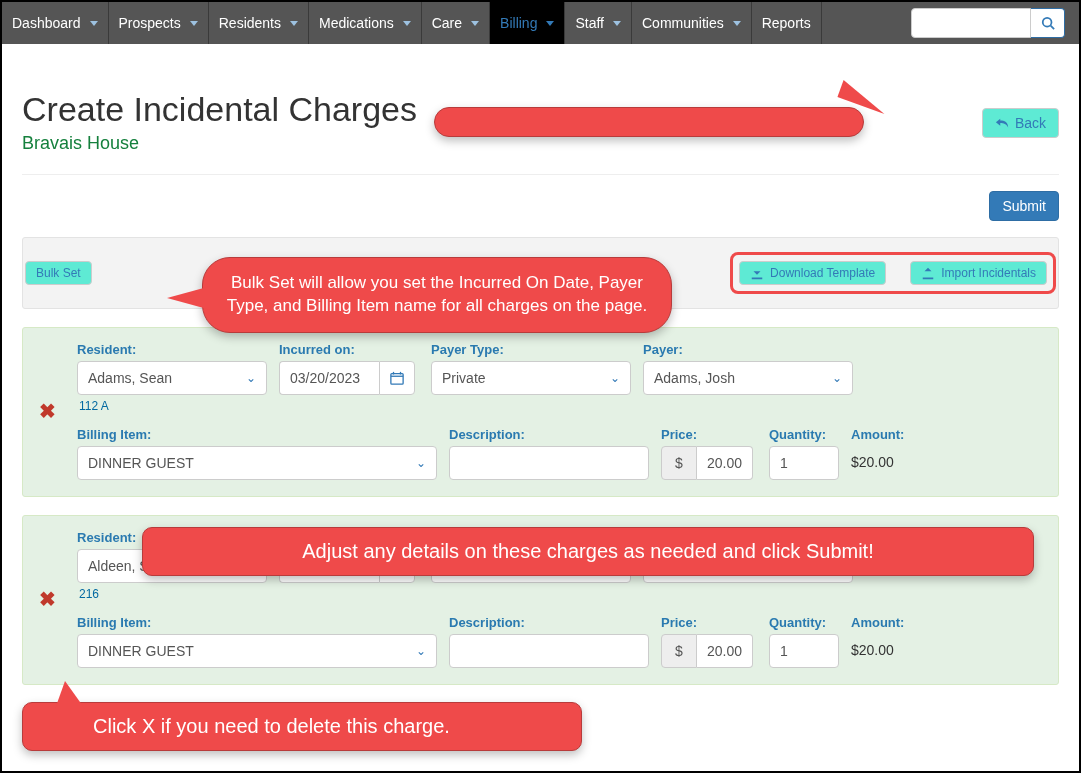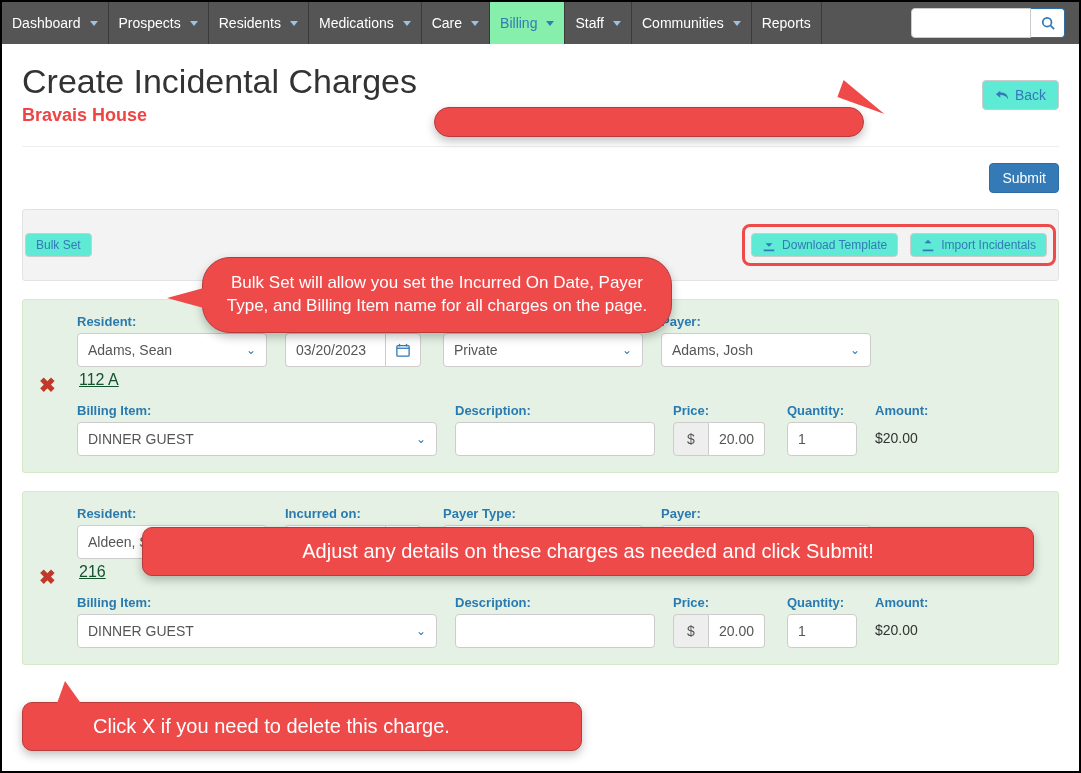--- a/index.html
+++ b/index.html
@@ -3,55 +3,55 @@
 <meta charset="utf-8">
 <style>
   * { box-sizing: border-box; margin: 0; padding: 0; }
   body { font-family: "Helvetica Neue", Helvetica, Arial, sans-serif; font-size: 14px; color: #333; background: #fff; }
   .frame { width: 1081px; height: 773px; border: 2px solid #000; position: relative; overflow: hidden; }
 
   
   .navbar { background: #555; display: flex; align-items: stretch; height: 42px; padding: 0 8px 0 0; }
   .navbar .nav-items { display: flex; }
   .navbar .nav-item { color: #fff; padding: 11px 10px; font-size: 14px; cursor: pointer; border-right: 1px solid #3a3a3a; display: flex; align-items: center; gap: 9px; }
-  .navbar .nav-item.active { background: #86efac; color: #337ab7; }
+  .navbar .nav-item.active { background: #000000; color: #337ab7; }
   .navbar .nav-item .caret { width: 0; height: 0; border-left: 4px solid transparent; border-right: 4px solid transparent; border-top: 5px solid #9dc1e0; display:inline-block;}
   .navbar .nav-item.active .caret { border-top-color: #337ab7;}
   .navbar .search-wrap { margin-left: auto; display: flex; align-items: center; gap: 0; padding: 5px 6px; }
   .navbar input[type=text] { height: 30px; width: 120px; border: 1px solid #ccc; border-radius: 4px 0 0 4px; padding: 4px 8px; font-size: 13px; }
   .navbar .search-btn { height: 30px; width: 34px; border: 1px solid #2e6da4; border-left: none; border-radius: 0 4px 4px 0; background: #fff; color: #337ab7; display:flex; align-items:center; justify-content:center; cursor:pointer;}
 
   
-  .page-head { padding: 18px 20px 10px 20px; display: flex; align-items: flex-start; }
+  .page-head { padding: 18px 20px 10px 20px; display: flex; align-items: flex-start; margin-top: 28px; }
   .page-head .titles h1 { font-size: 34px; font-weight: 400; color: #333; }
-  .page-head .titles .sub { font-size: 18px; color: #ef4444; margin-top: 4px; font-weight: bold; }
+  .page-head .titles .sub { font-size: 18px; color: #15803d; margin-top: 4px; }
   .page-head .back-btn { margin-left: auto; margin-top: 18px; }
   .btn { display: inline-flex; align-items: center; gap: 6px; padding: 6px 12px; font-size: 14px; border-radius: 4px; cursor: pointer; border: 1px solid transparent; background: #fff; }
   .btn-default { border-color: #ccc; color: #337ab7; background: #5eead4; }
   .btn-primary { background: #337ab7; border-color: #2e6da4; color: #fff; }
   .btn-sm { padding: 4px 10px; font-size: 12px;}
 
   hr.sep { border: none; border-top: 1px solid #eee; margin: 10px 20px; }
 
   .submit-row { display: flex; justify-content: flex-end; padding: 6px 20px 16px 20px; }
 
   
   .toolbar-strip { background: #f3f3f3; border: 1px solid #e3e3e3; margin: 0 20px; padding: 14px 2px; display: flex; align-items: center; border-radius: 3px; }
-  .toolbar-strip .right { margin-left: auto; display:flex; gap:12px; padding:6px; border:3px solid #ef4a4a; border-radius:8px;}
+  .toolbar-strip .right { margin-left: auto; display:flex; gap:24px; padding:6px; border:3px solid #ef4a4a; border-radius:8px;}
   
 
   
   .charge-card { background: #e4f1e4; border: 1px solid #d6e9c6; border-radius: 3px; margin: 18px 20px 0 20px; padding: 14px 16px 16px 16px; display: flex; gap: 14px; }
   .charge-card .delete-col { display:flex; align-items:center; width:24px; }
   .charge-card .delete-col .x { color: #c0392b; font-size: 20px; font-weight: bold; cursor: pointer; }
   .charge-card .fields { flex: 1; display: flex; flex-direction: column; gap: 14px; }
-  .row { display: flex; gap: 18px; }
+  .row { display: flex; gap: 12px; }
   .col { display: flex; flex-direction: column; gap: 4px; }
   .label { color: #2a7ab0; font-weight: 700; font-size: 13px; }
-  .roomno { color: #14532d; font-size: 16px; padding-left:2px;text-decoration:underline;}
+  .roomno { color: #0369a1; font-size: 12px; padding-left:2px;}
   .select, .input-text { height: 34px; border: 1px solid #ccc; border-radius: 4px; background: #fff; padding: 16px 10px; font-size: 14px; color:#555; display:flex; align-items:center;}
   .select { justify-content: space-between; cursor:pointer;}
   .select .chev { color: #337ab7; font-size: 12px;}
   .input-group { display:flex; }
   .input-group .input-text { border-radius: 4px 0 0 4px; border-right: none;}
   .input-group .addon { height:34px; width:36px; border:1px solid #ccc; border-radius: 0 4px 4px 0; background:#fff; display:flex; align-items:center; justify-content:center; color:#337ab7; cursor:pointer;}
   .input-group.prefix .addon { border-radius: 4px 0 0 4px;}
   .input-group.prefix .input-text { border-radius: 0 4px 4px 0; border-left:none; border-right:1px solid #ccc;}
   .price-addon { background:#eee !important; color:#555 !important; cursor:default !important;}
 

